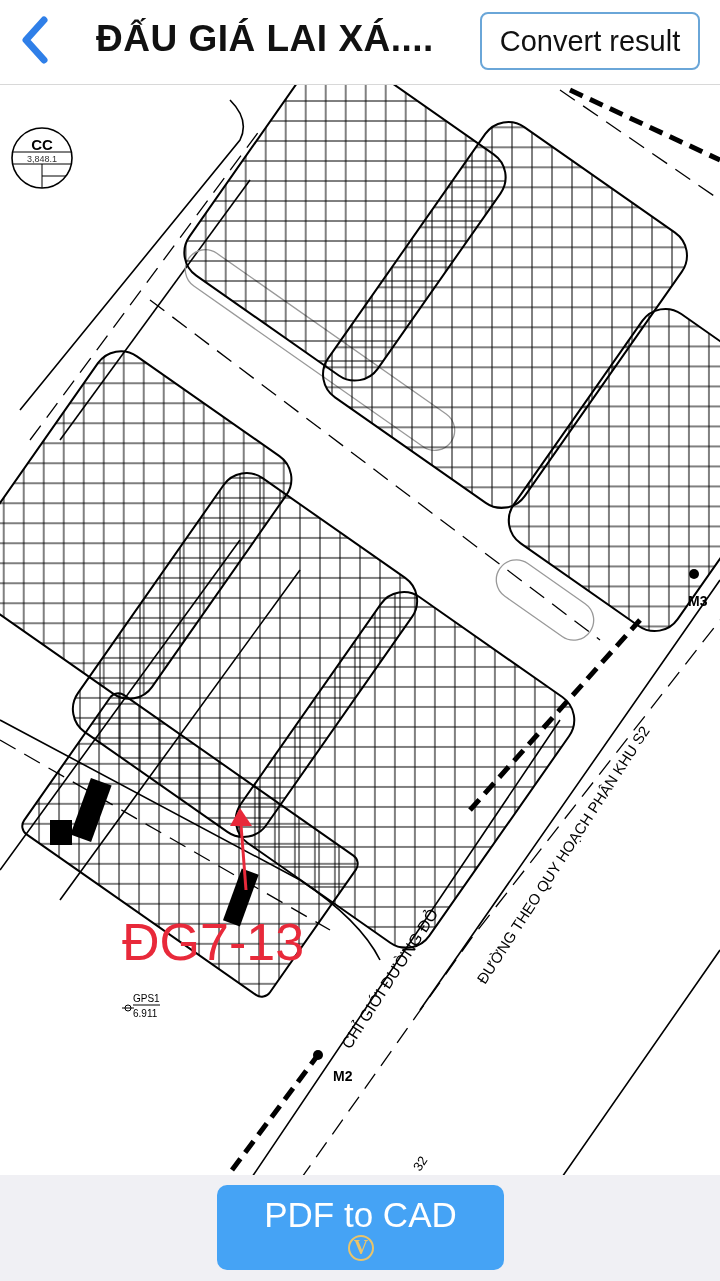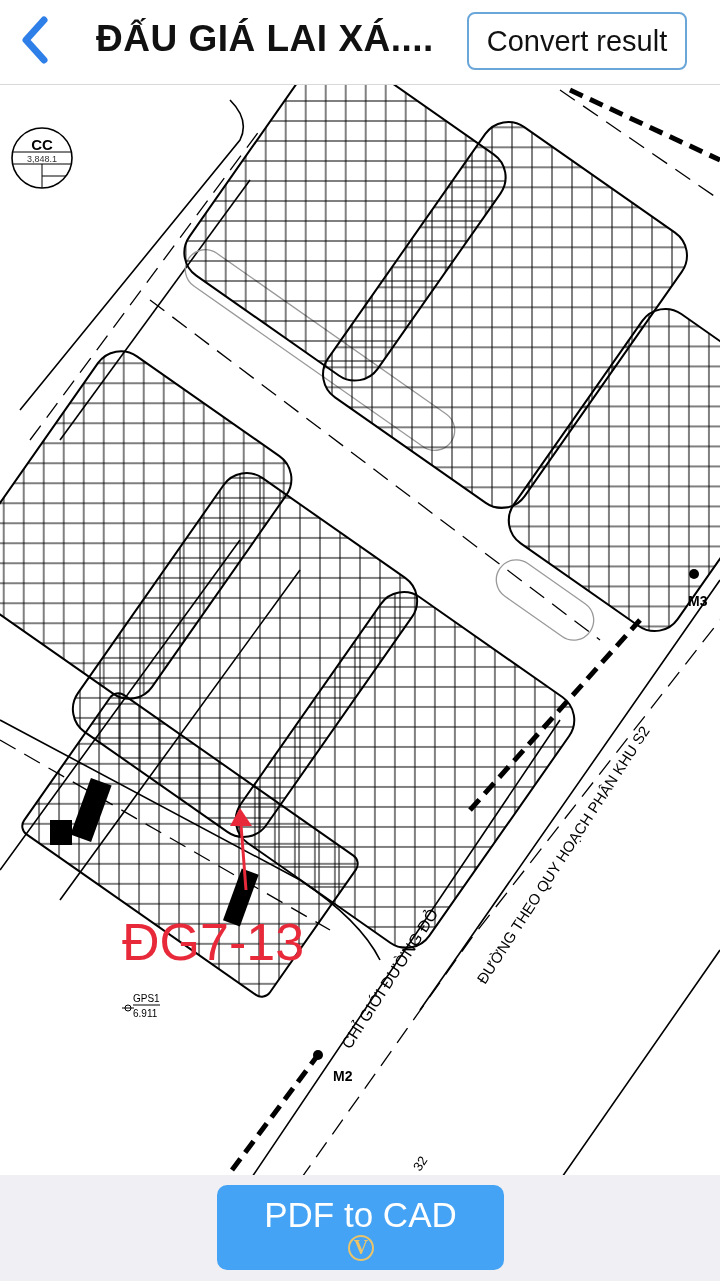--- a/index.html
+++ b/index.html
@@ -1,20 +1,20 @@
 <!DOCTYPE html>
 <html><head>
 <meta charset="utf-8">
 <style>
   html, body { margin:0; padding:0; }
   body { width:720px; height:1281px; overflow:hidden; background:#ffffff; position:relative; font-family:"Liberation Sans", sans-serif; }
   .header { position:absolute; left:0; top:0; width:720px; height:84px; background:#ffffff; border-bottom:1px solid #d8d8d8; z-index:5; }
   .back { position:absolute; left:14px; top:14px; width:44px; height:52px; cursor:pointer; }
   .title { position:absolute; left:96px; top:18px; font-size:37px; font-weight:bold; color:#111; letter-spacing:0.5px; white-space:nowrap; }
-  .convert-btn { position:absolute; left:467px; top:12px; width:220px; height:58px; border:2px solid #6aa6d8; border-radius:8px; background:#fff; font-size:29px; color:#111; display:flex; align-items:center; justify-content:center; box-sizing:border-box; cursor:pointer; }
+  .convert-btn { position:absolute; left:480px; top:12px; width:220px; height:58px; border:2px solid #6aa6d8; border-radius:8px; background:#fff; font-size:29px; color:#111; display:flex; align-items:center; justify-content:center; box-sizing:border-box; cursor:pointer; }
   .map { position:absolute; left:0; top:85px; width:720px; height:1090px; overflow:hidden; background:#fff; }
   .footer { position:absolute; left:0; top:1175px; width:720px; height:106px; background:#f0f0f4; }
   .pdf-btn { position:absolute; left:217px; top:10px; width:287px; height:85px; background:#45a3f5; border-radius:10px; display:flex; align-items:center; justify-content:center; color:#fff; font-size:35px; cursor:pointer;flex-direction:column; }
   .vip { display:inline-flex; width:26px; height:26px; border-radius:50%; border:2px solid #e9c46a; color:#e9c46a; font-family:"Liberation Serif", serif; font-weight:bold; font-size:20px; align-items:center; justify-content:center; margin-left:1px; box-sizing:border-box; }
   svg text { font-family:"Liberation Sans", sans-serif; }
 </style>
 </head>
 <body>
 
 <div class="header">

